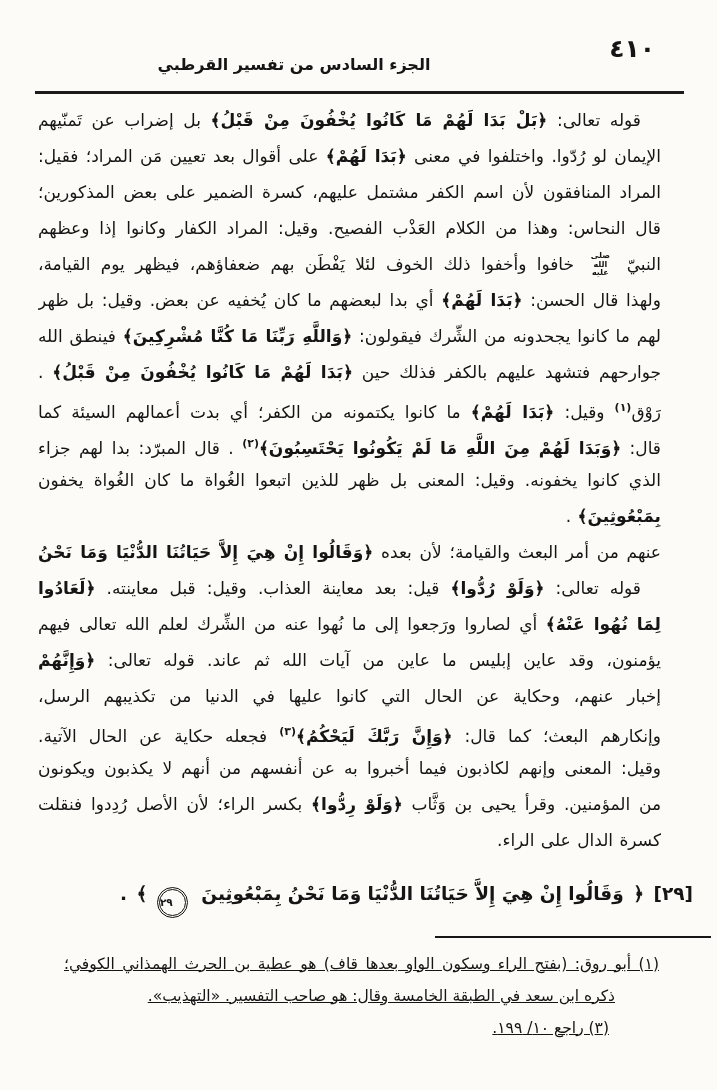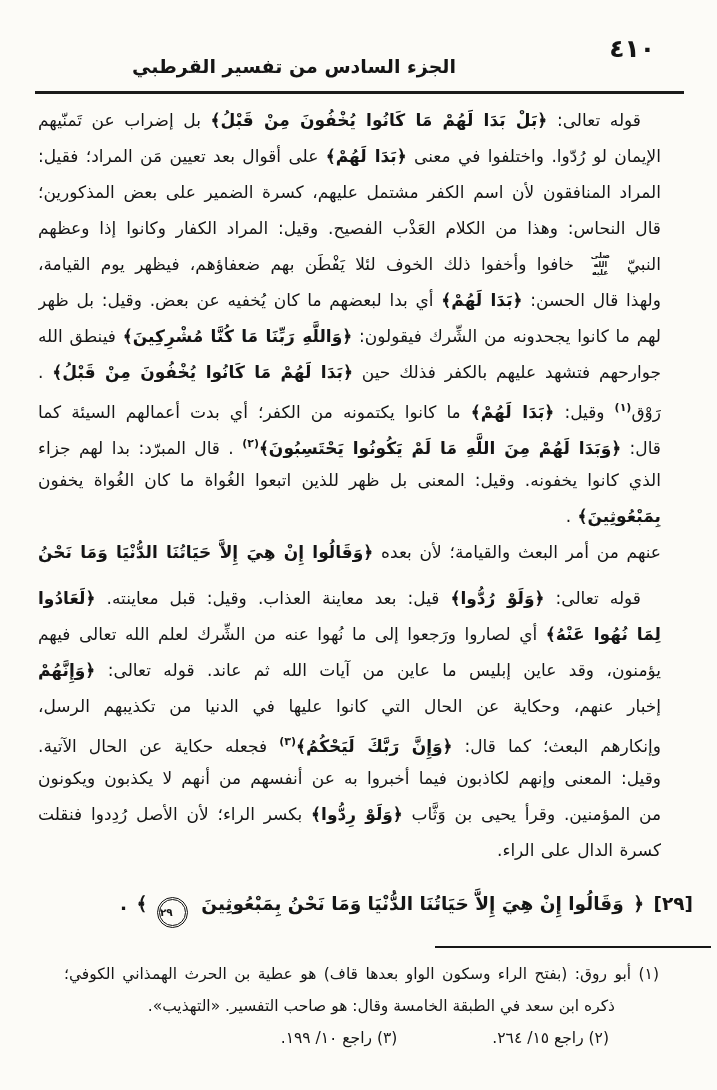--- a/index.html
+++ b/index.html
@@ -5,51 +5,51 @@
   html,body{margin:0;padding:0;background:#e8e6e0;}
   .page{
     position:relative;width:717px;height:1090px;margin:0 auto;
     background:#fcfbf7;color:#151515;direction:rtl;
     font-family:"DejaVu Sans",sans-serif;overflow:hidden;
   }
   
   .header{position:relative;height:91px;}
   .pagenum{position:absolute;top:34px;right:62px;font-size:25px;font-weight:bold;}
   .title{position:absolute;top:55px;left:41%;transform:translateX(-50%);
-         font-size:19px;font-weight:bold;white-space:nowrap;}
+         font-size:16px;font-weight:bold;white-space:nowrap;}
   .hrule{border:0;border-top:3px solid #1b1b1b;margin:0 33px 0 35px;}
   
   .body{padding:8px 56px 0 38px;}
   .line{
     font-size:17px;line-height:36px;height:36px;overflow:hidden;
     text-align:justify;text-align-last:justify;word-spacing:1px;
   }
   .line.indent{padding-right:20px;}
-  .line.gap{margin-top:10px;}
+  .line.gap{}
   .line.end{text-align-last:right;}
   .run-q{font-weight:bold;}
   .run-fn{font-size:11px;vertical-align:7px;font-weight:bold;letter-spacing:-0.5px;}
   .run-saw{
     display:inline-block;width:32px;height:26px;overflow:hidden;
     font-size:8px;line-height:8.5px;text-align:center;vertical-align:middle;
     font-weight:bold;white-space:normal;word-spacing:0;
   }
   
   .verse{margin:16px 24px 0 0;text-align:right;font-weight:bold;
          font-size:18.5px;line-height:40px;}
   .verse > span{margin-left:3px;}
   .ayah-circle{
     display:inline-flex;align-items:center;justify-content:flex-end;
     width:25px;height:25px;border:3px double #111;border-radius:50%;
     font-size:10.5px;font-weight:bold;vertical-align:-6px;margin:0 4px;
   }
   
   .fn-rule{border:0;border-top:2.5px solid #161616;width:276px;
            margin:18px 6px 4px auto;}
-  .footnotes{padding:6px 58px 0 64px;font-size:15.5px;line-height:32px;}
+  .footnotes{padding:6px 58px 0 64px;font-size:15.5px;line-height:32px;text-decoration:underline;}
   .fn-para{margin:0;text-align:justify;padding-right:44px;text-indent:-44px;}
   .fn-row{display:flex;gap:95px;padding-right:50px;white-space:nowrap;}
 </style>
 </head>
 <body>
 
 <div class="page">
 
   <div class="header">
     <span class="pagenum">٤١٠</span>
@@ -90,18 +90,17 @@
       </span>
     <span class="run-q">﴾</span>
     <span>.</span>
   </div>
 
   <hr class="fn-rule">
 
   <div class="footnotes">
     <p class="fn-para">(١) أبو روق: (بفتح الراء وسكون الواو بعدها قاف) هو عطية بن الحرث الهمذاني الكوفي؛ ذكره ابن سعد في الطبقة الخامسة وقال: هو صاحب التفسير. «التهذيب».</p>
     <div class="fn-row">
-      <span>(٢) راجع ١٥/ ٢٦٤.</span>
       <span>(٣) راجع ١٠/ ١٩٩.</span>
     </div>
   </div>
 
 </div>
 
 </body></html>

